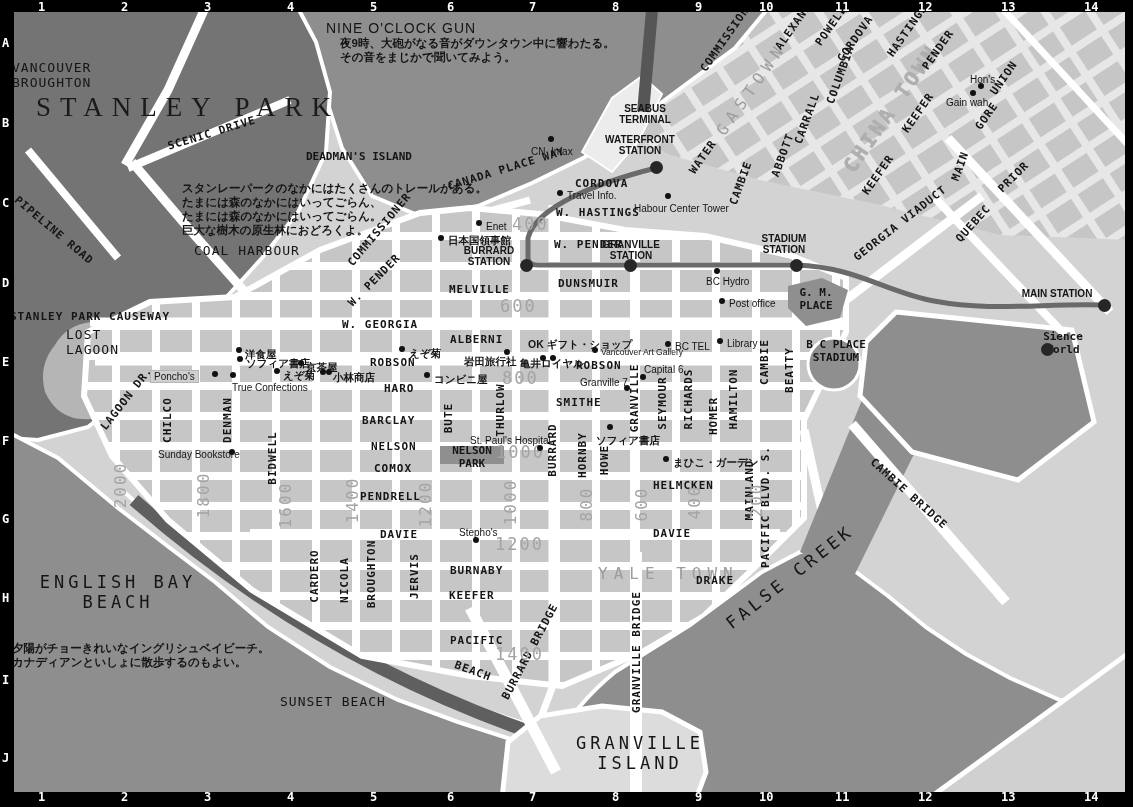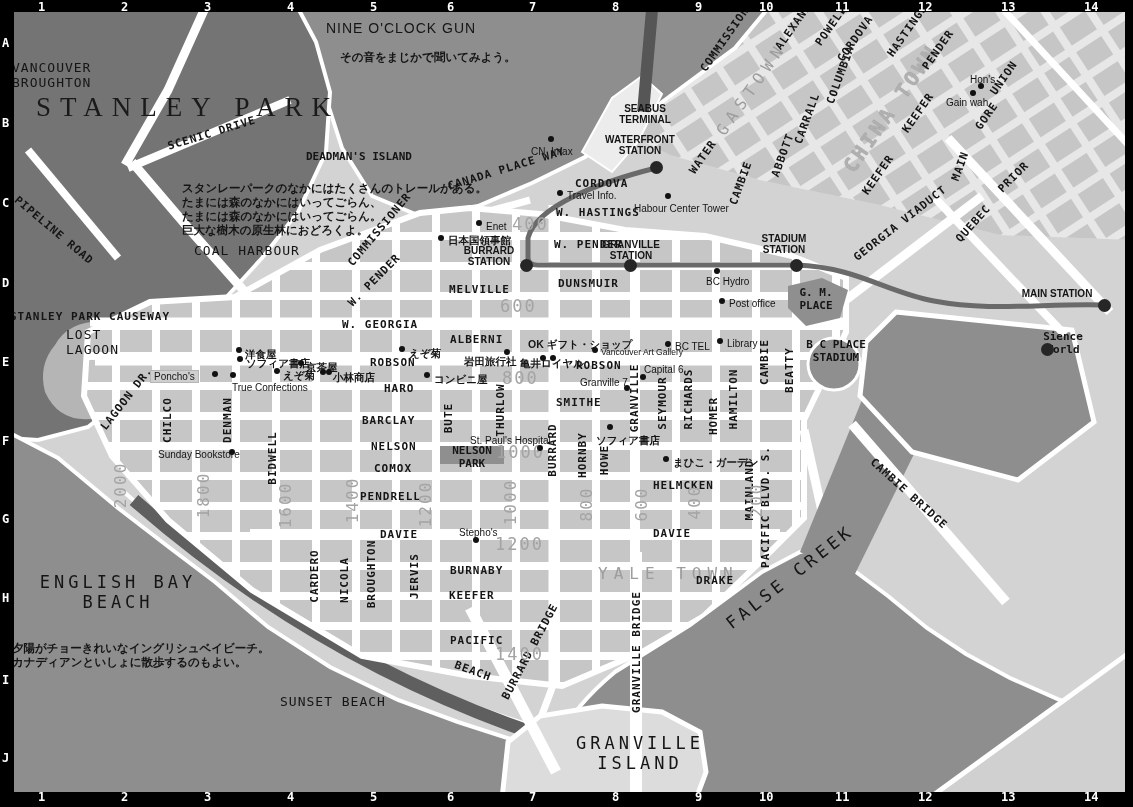--- a/index.html
+++ b/index.html
@@ -259,20 +259,21 @@
 TERMINAL</div>
       <div class="lbl sta" style="left: 640px; top: 134px;">WATERFRONT
 STATION</div>
       <div class="lbl sta" style="left: 489px; top: 245px;">BURRARD
 STATION</div>
       <div class="lbl sta" style="left: 631px; top: 239px;">GRANVILLE
 STATION</div>
       <div class="lbl sta" style="left: 784px; top: 233px;">STADIUM
 STATION</div>
       <div class="lbl sta" style="left: 1057px; top: 288px;">MAIN STATION</div>
+      <div class="lbl jp" style="left: 340px; top: 36px;">夜9時、大砲がなる音がダウンタウン中に響わたる。</div>
       <div class="lbl jp" style="left: 340px; top: 50px;">その音をまじかで聞いてみよう。</div>
       <div class="lbl jp" style="left: 182px; top: 181px;">スタンレーパークのなかにはたくさんのトレールがある。</div>
       <div class="lbl jp" style="left: 182px; top: 195px;">たまには森のなかにはいってごらん、</div>
       <div class="lbl jp" style="left: 182px; top: 209px;">たまには森のなかにはいってごらん。</div>
       <div class="lbl jp" style="left: 182px; top: 223px;">巨大な樹木の原生林におどろくよ。</div>
       <div class="lbl jp" style="left: 12px; top: 641px;">夕陽がチョーきれいなイングリシュベイビーチ。</div>
       <div class="lbl jp" style="left: 12px; top: 655px;">カナディアンといしょに散歩するのもよい。</div>
       <div class="dot" style="left: 548px; top: 136px;"></div>
       <div class="dot" style="left: 557px; top: 190px;"></div>
       <div class="dot" style="left: 665px; top: 193px;"></div>

